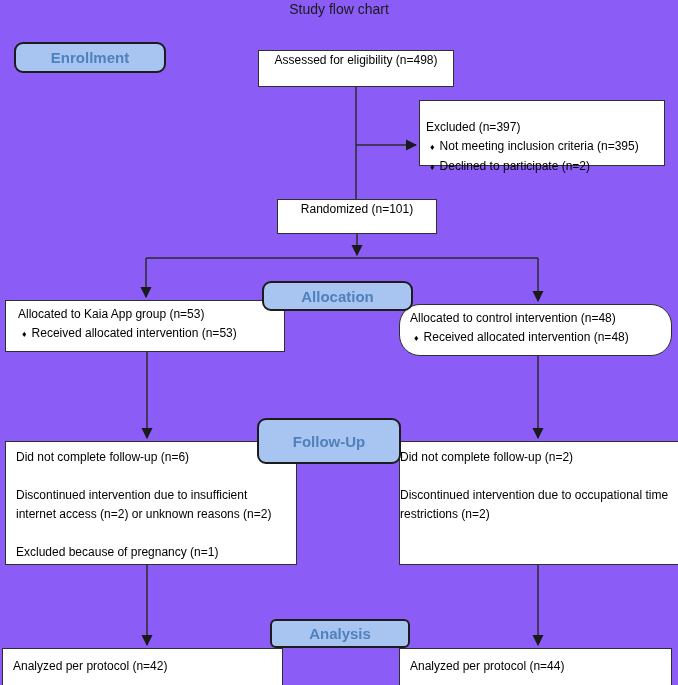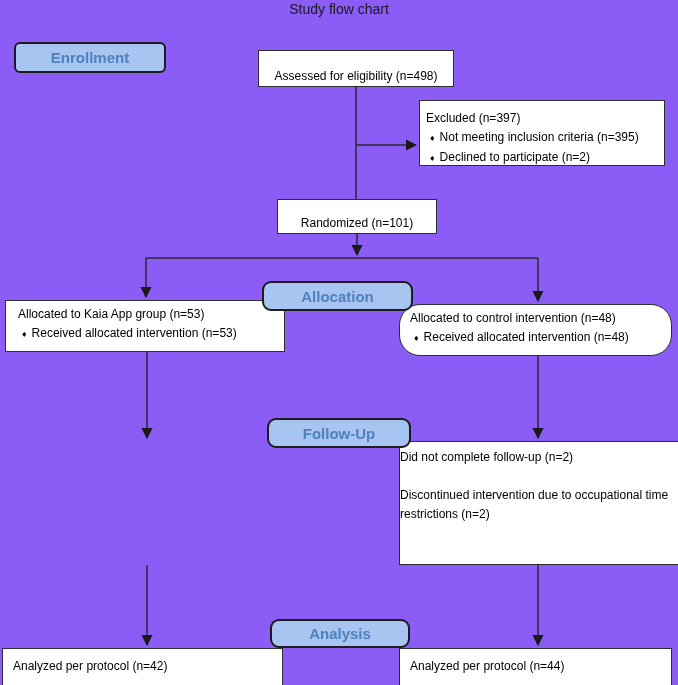--- a/index.html
+++ b/index.html
@@ -10,31 +10,31 @@
   .title {
     position:absolute; top:1px; left:0; width:100%;
     text-align:center; font-size:14px; color:#1a1a1a;
   }
   .connectors { position:absolute; left:0; top:0; }
   .pill {
     position:absolute; background:#a8c4f0; border:2px solid #1c1c1c;
     border-radius:9px; display:flex; align-items:center; justify-content:center;
     font-weight:bold; font-size:15px; color:#4f81bd; box-sizing:border-box;
   }
-  #pill-enrollment { left:14px;  top:42px;  width:152px; height:31px;border-radius:6px; }
+  #pill-enrollment { left:14px;  top:42px;  width:152px; height:31px; }
   #pill-allocation { left:262px; top:281px; width:151px; height:30px; }
-  #pill-followup   { left:267px; top:418px; width:144px; height:30px; }
-  #pill-analysis   { left:270px; top:619px; width:140px; height:29px; }
+  #pill-followup   { left:257px; top:418px; width:144px; height:46px; }
+  #pill-analysis   { left:270px; top:619px; width:140px; height:29px;border-radius:6px; }
   .box {
     position:absolute; background:#fff; border:1.5px solid #2f2f2f;
     box-sizing:border-box; font-size:12px; line-height:19px;
   }
-  .box.center { display:flex; align-items:flex-end; justify-content:center; text-align:center; }
+  .box.center { display:flex; align-items:flex-start; justify-content:center; text-align:center; }
   #box-assessed   { left:258px; top:50px;  width:196px; height:37px; }
-  #box-excluded   { left:419px; top:100px; width:246px; height:66px; padding:8px 6px; }
+  #box-excluded   { left:419px; top:100px; width:246px; height:66px; padding:17px 6px; }
   #box-randomized { left:277px; top:199px; width:160px; height:35px; }
   #box-alloc-left  { left:5px;   top:300px; width:280px; height:52px; padding:4px 12px; }
   #box-alloc-right { left:399px; top:304px; width:273px; height:52px; padding:4px 10px;border-radius:21px; }
   #box-fu-left  { left:5px;   top:441px; width:292px; height:124px; padding:6px 10px; }
   #box-fu-right { left:399px; top:441px; width:303px; height:124px; padding:6px 0; }
   #box-an-left  { left:2px;   top:648px; width:281px; height:45px; padding:8px 10px; }
   #box-an-right { left:399px; top:648px; width:273px; height:45px; padding:8px 10px; }
   .para { margin:0 0 19px; }
   .para:last-child { margin-bottom:0; }
   .bullet-line { display:flex; align-items:baseline; }
@@ -96,20 +96,25 @@
   </div>
 
   <div class="box" id="box-alloc-right">
     <div>Allocated to control intervention (n=48)</div>
     <div class="bullet-line">
       <span class="diamond">♦</span>
       <span>Received allocated intervention (n=48)</span>
     </div>
   </div>
 
+  <div class="box" id="box-fu-left">
+    <p class="para">Did not complete follow-up (n=6)</p>
+    <p class="para">Discontinued intervention due to insufficient internet access (n=2) or unknown reasons (n=2)</p>
+    <p class="para">Excluded because of pregnancy (n=1)</p>
+  </div>
 
   <div class="box" id="box-fu-right">
     <p class="para">Did not complete follow-up (n=2)</p>
     <p class="para">Discontinued intervention due to occupational time restrictions (n=2)</p>
   </div>
 
   <div class="box" id="box-an-left">
     <span>Analyzed per protocol (n=42)</span>
   </div>
 

